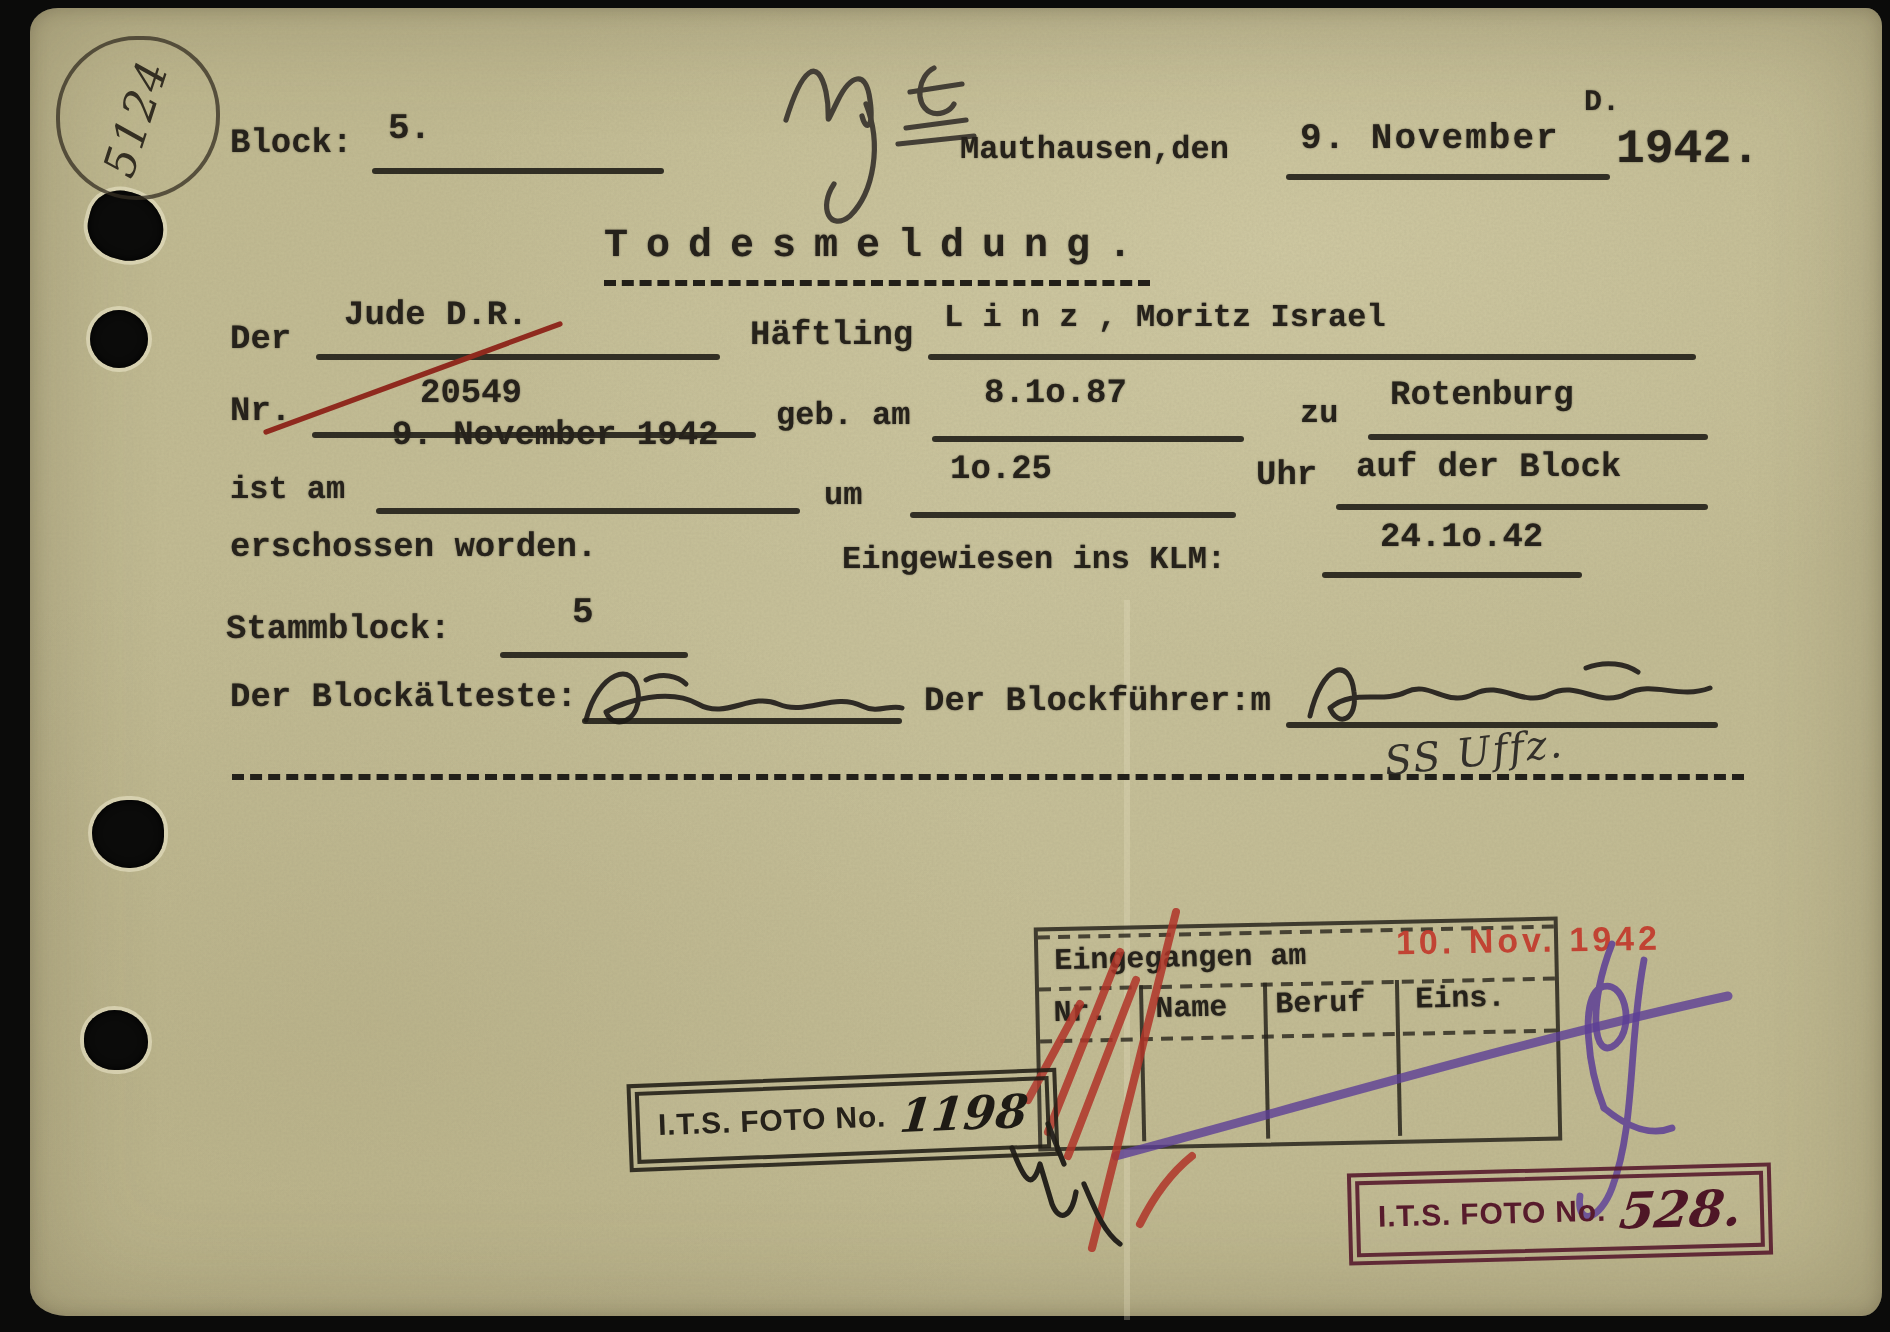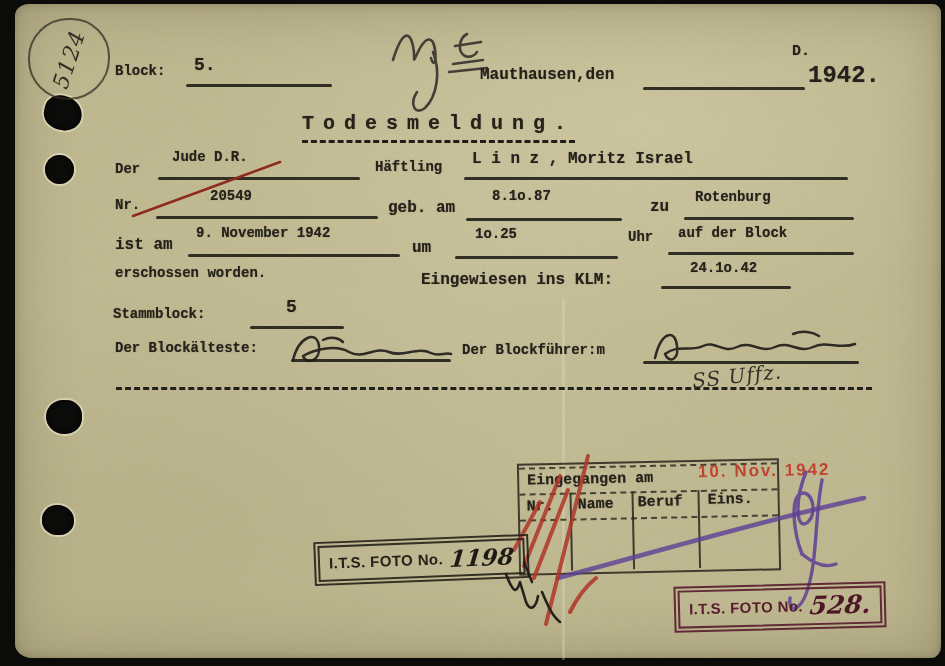--- a/index.html
+++ b/index.html
@@ -7,21 +7,21 @@
          font-family:"Liberation Mono","DejaVu Sans Mono",monospace;}
   .abs{position:absolute;}
   #paper{position:absolute;left:15px;top:4px;width:926px;height:654px;
     background:
       radial-gradient(ellipse 600px 300px at 68% 18%, rgba(230,224,188,0.35), rgba(0,0,0,0) 70%),
       radial-gradient(ellipse 520px 340px at 18% 78%, rgba(168,160,120,0.28), rgba(0,0,0,0) 70%),
       radial-gradient(ellipse 900px 600px at 50% 45%, #c9c39c 0%, #beb78d 80%);
     border-radius:14px 8px 10px 18px / 12px 9px 12px 14px;
     box-shadow: inset 0 0 60px rgba(70,60,35,.30), inset 0 0 9px rgba(55,48,28,.30);}
   .texture{position:absolute;left:0;top:0;width:100%;height:100%;opacity:.5;border-radius:inherit;pointer-events:none;}
-  .typed{color:#26221b;font-weight:bold;font-size:14px;white-space:nowrap;
+  .typed{color:#26221b;font-weight:bold;font-size:17px;white-space:nowrap;
          text-shadow:0 0 1px rgba(38,34,27,.55);}
   .small{font-size:16px;}
   .fill-line{height:3px;background:#1d1a14;opacity:.88;border-radius:2px;}
   .hole{position:absolute;background:#0b0b0a;box-shadow:0 0 0 2px rgba(238,233,206,.55), inset 0 0 4px #000;}
   .title{letter-spacing:9px;font-size:20px;border-bottom:3px dashed #221f18;padding-bottom:5px;}
   .scrawl{position:absolute;overflow:visible;}
   .scrawl path{fill:none;stroke-linecap:round;stroke-linejoin:round;}
   .stampbox{position:absolute;border:2px solid rgba(40,36,28,.85);}
   .its-outer{position:absolute;border:2px solid;padding:2px;background:rgba(255,255,240,0.03);}
   .its-inner{border:2px solid;padding:2px 9px 3px 9px;display:flex;align-items:center;gap:7px;}
@@ -64,20 +64,21 @@
       <path d="M 10,52 C 18,26 26,20 30,38 C 33,52 28,58 36,42 C 42,30 50,26 52,42 C 54,56 50,58 48,50"></path>
       <path d="M 50,44 C 58,64 54,88 42,100 C 32,108 26,96 34,84"></path>
       <path d="M 84,26 C 76,30 74,44 82,48 C 86,50 92,48 94,44"></path>
       <path d="M 72,38 L 98,34"></path>
       <path d="M 70,56 L 100,52"></path>
       <path d="M 66,64 L 104,60"></path>
     </g>
   </svg>
 
   <span class="abs typed small" style="left:480px;top:66px;">Mauthausen,den</span>
+  <span class="abs typed" style="left:650px;top:60px;font-size:18px;letter-spacing:1px;">9. November</span>
   <span class="abs typed" style="left:792px;top:43px;font-size:15px;">D.</span>
   <span class="abs typed" style="left:808px;top:62px;font-size:24px;">1942.</span>
   <div class="abs fill-line" style="left:643px;top:87px;width:162px;"></div>
 
   <span class="abs typed title" style="left:302px;top:112px;">Todesmeldung.</span>
 
   <span class="abs typed" style="left:115px;top:161px;">Der</span>
   <span class="abs typed" style="left:172px;top:149px;">Jude D.R.</span>
   <div class="abs fill-line" style="left:158px;top:177px;width:202px;"></div>
   <span class="abs typed" style="left:375px;top:159px;font-family:Liberation Mono, monospace;">Häftling</span>
@@ -92,21 +93,21 @@
   <span class="abs typed" style="left:210px;top:188px;">20549</span>
   <div class="abs fill-line" style="left:156px;top:216px;width:222px;"></div>
   <span class="abs typed small" style="left:388px;top:199px;">geb. am</span>
   <span class="abs typed" style="left:492px;top:188px;">8.1o.87</span>
   <div class="abs fill-line" style="left:466px;top:218px;width:156px;"></div>
   <span class="abs typed small" style="left:650px;top:198px;">zu</span>
   <span class="abs typed" style="left:695px;top:189px;">Rotenburg</span>
   <div class="abs fill-line" style="left:684px;top:217px;width:170px;"></div>
 
   <span class="abs typed small" style="left:115px;top:236px;">ist am</span>
-  <span class="abs typed" style="left:196px;top:225px;">9. November 1942</span>
+  <span class="abs typed" style="left:196px;top:209px;">9. November 1942</span>
   <div class="abs fill-line" style="left:188px;top:254px;width:212px;"></div>
   <span class="abs typed small" style="left:412px;top:239px;">um</span>
   <span class="abs typed" style="left:475px;top:226px;">1o.25</span>
   <div class="abs fill-line" style="left:455px;top:256px;width:163px;"></div>
   <span class="abs typed" style="left:628px;top:229px;">Uhr</span>
   <span class="abs typed" style="left:678px;top:225px;">auf der Block</span>
   <div class="abs fill-line" style="left:668px;top:252px;width:186px;"></div>
 
   <span class="abs typed small" style="left:421px;top:271px;">Eingewiesen ins KLM:</span>
   <span class="abs typed" style="left:115px;top:265px;">erschossen worden.</span>

